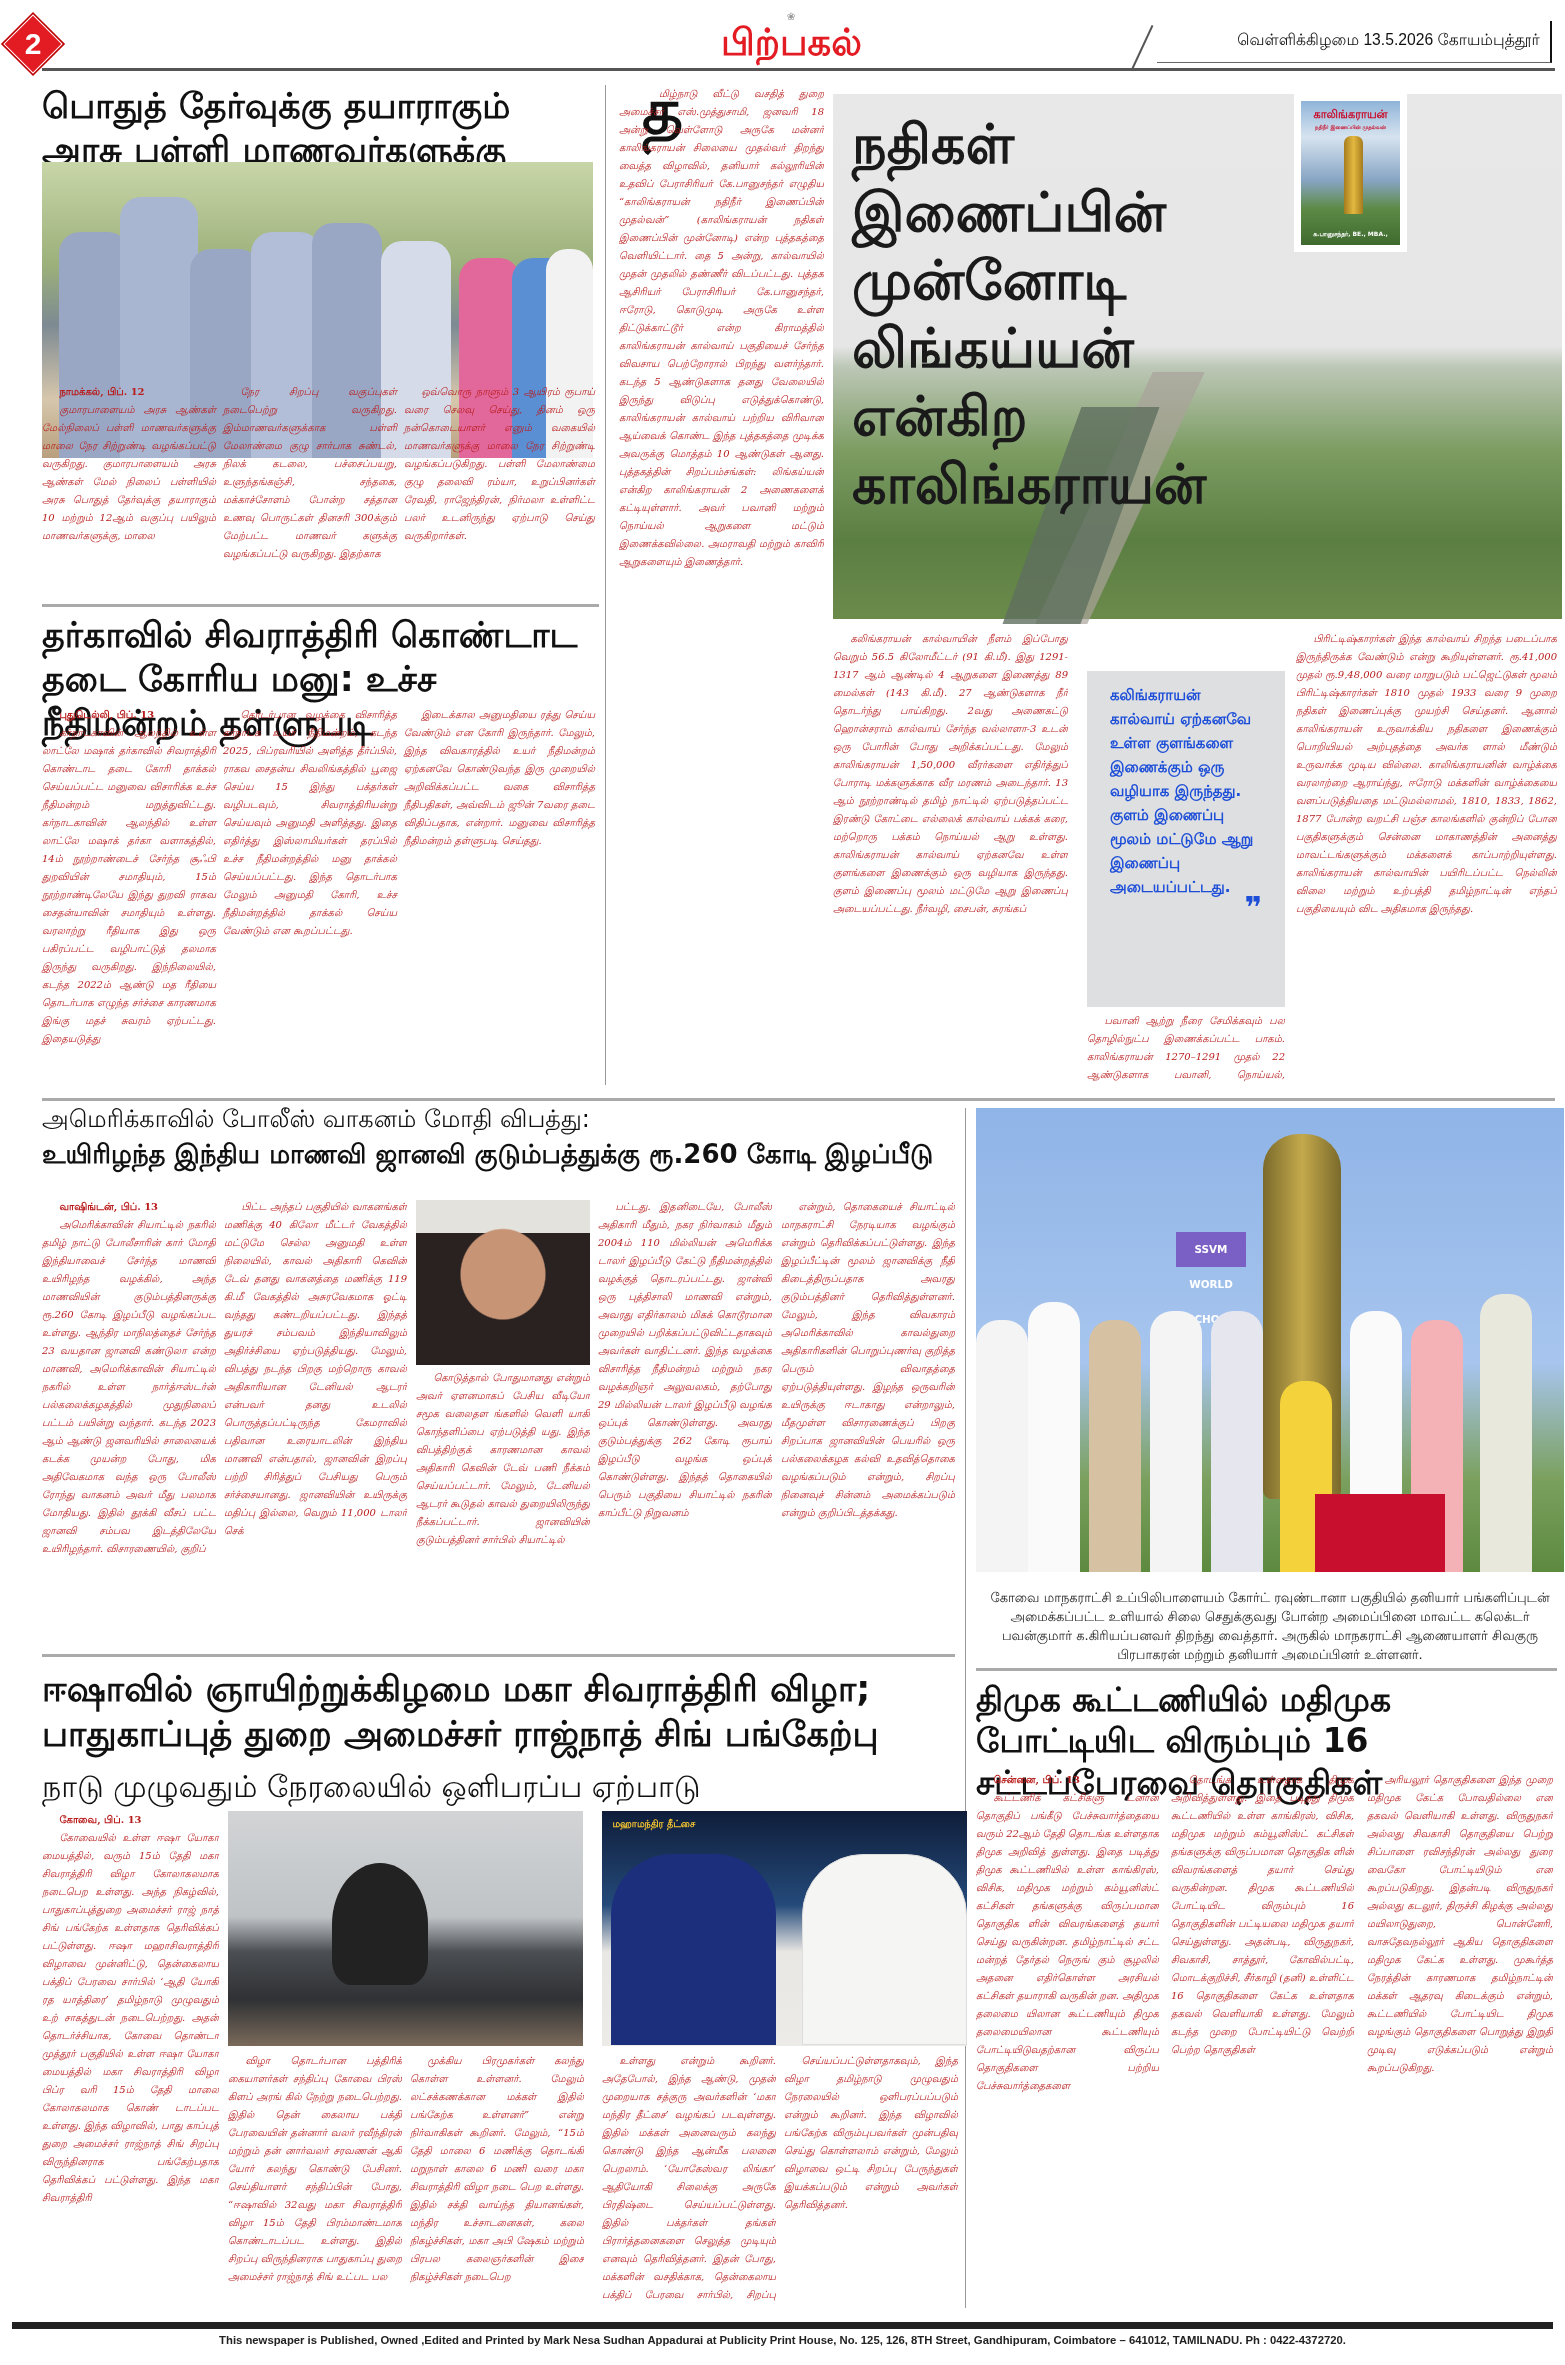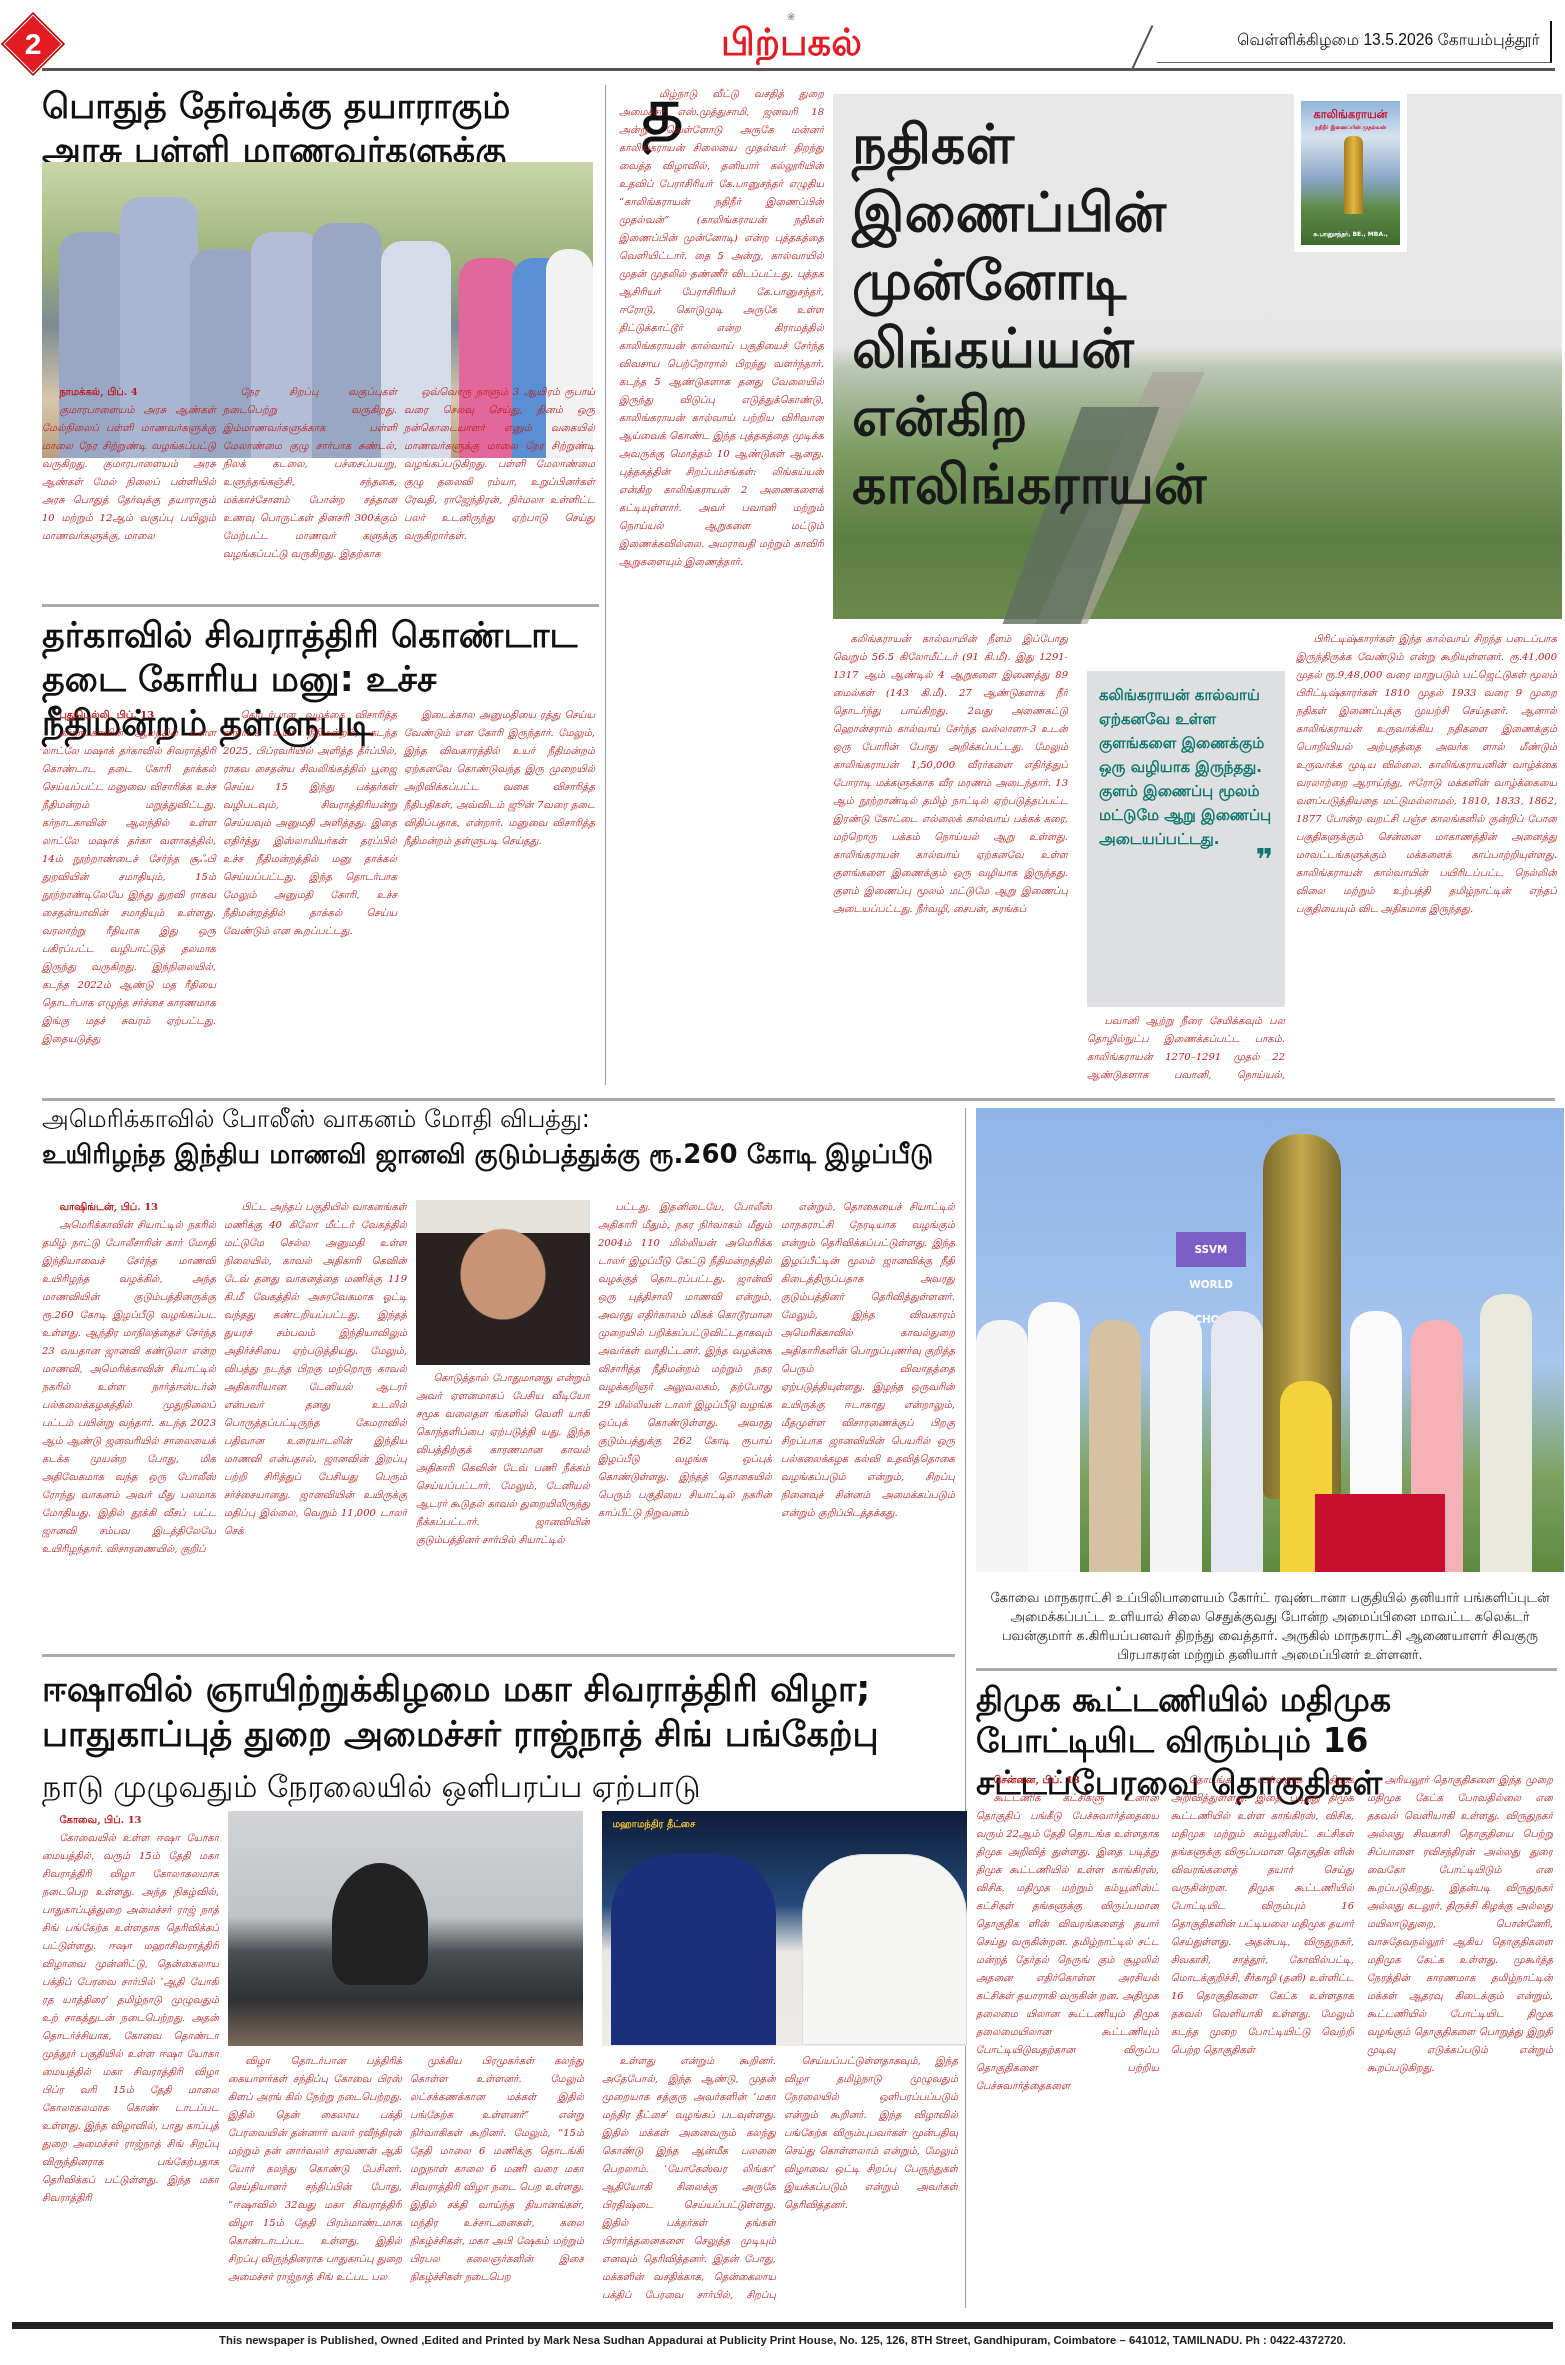--- a/index.html
+++ b/index.html
@@ -26,21 +26,21 @@
 .banner{left:833px;top:94px;width:729px;height:525px;background:linear-gradient(180deg,#e8e8e8 0%,#e6e6e6 48%,#bcc7b6 52%,#7c9c62 68%,#5b7e43 85%,#6b8b4b 100%)}
 .banner .river{position:absolute;left:209px;top:313px;width:78px;height:217px;background:#5f6f5f;transform:skewX(-20deg);opacity:.8}
 .banner .road{position:absolute;left:261px;top:278px;width:52px;height:252px;background:#a9a39a;transform:skewX(-25deg);opacity:.7}
 .banner-title{left:852px;top:111px;width:365px;font:bold 54px "DejaVu Sans",sans-serif;line-height:68px;color:#1a1a1a}
 .book{left:1294px;top:94px;width:113px;height:158px;background:#fff;padding:7px}
 .book-inner{width:100%;height:100%;background:linear-gradient(180deg,#8fb4d9 0%,#d6e3ef 25%,#87a5c4 55%,#5c8a45 75%,#3f6a2f 100%);position:relative}
 .book-title{position:absolute;top:7px;left:0;width:100%;text-align:center;color:#c8102e;font:bold 11.3px "DejaVu Sans",sans-serif}
 .book-sub{position:absolute;top:22.6px;left:0;width:100%;text-align:center;color:#c8102e;font:bold 5.2px "DejaVu Sans",sans-serif}
 .book-statue{position:absolute;left:43px;top:35px;width:19px;height:78px;background:linear-gradient(90deg,#a67c1e,#e3b840,#a67c1e);border-radius:7px 7px 1.7px 1.7px}
 .book-author{position:absolute;bottom:7px;left:0;width:100%;text-align:center;color:#fff;font:bold 6px "DejaVu Sans",sans-serif}
-.quote{left:1087px;top:671px;width:198px;height:336px;background:#dedfe1;padding:12px 12px;font:bold 15px "DejaVu Sans",sans-serif;line-height:24px;color:#0f766e}
+.quote{left:1087px;top:671px;width:198px;height:336px;background:#dedfe1;padding:12px 23px;font:bold 15px "DejaVu Sans",sans-serif;line-height:24px;color:#1d4ed8}
 .quote .qm{font-size:30px;text-align:right;line-height:17.4px}
 .hd3a{left:42px;top:1105px;width:913px;font:24px "DejaVu Sans",sans-serif;font-weight:normal}
 .hd3b{left:42px;top:1138px;width:939px;font-size:26px}
 .photo-janavi{left:416px;top:1200px;width:174px;height:165px;background:radial-gradient(ellipse 40% 45% at 50% 45%,#c89476 0 60%,transparent 62%),linear-gradient(180deg,#e4e2dd 0%,#e4e2dd 20%,#2a2220 20%,#2a2220 100%)}
 .photo-statue{left:976px;top:1108px;width:588px;height:464px;background:linear-gradient(180deg,#8fb4e7 0%,#a7c5ee 55%,#7ba05e 80%,#5c8a3f 100%)}
 .photo-statue .st{position:absolute;left:287px;top:26px;width:78px;height:365px;background:linear-gradient(90deg,#7a6a2b,#c4a94c,#7a6a2b);border-radius:35px 35px 8.7px 8.7px}
 .photo-statue .pp{position:absolute;bottom:0;width:52px;border-radius:22.6px 22.6px 0 0}
 .photo-statue .sign{position:absolute;left:339px;bottom:0;width:130px;height:78px;background:#c8102e}
 .caption-statue{left:976px;top:1588px;width:588px;font:13px "DejaVu Sans",sans-serif;line-height:19px;text-align:center;color:#222}
 .hd4a{left:42px;top:1668px;width:922px;font-size:35px}
@@ -73,21 +73,21 @@
   <div class="p" style="left:78px;width:78px;height:261px;background:#a9b6d1"></div>
   <div class="p" style="left:148px;width:70px;height:209px;background:#9aa7c4"></div>
   <div class="p" style="left:209px;width:70px;height:226px;background:#b2bed7"></div>
   <div class="p" style="left:270px;width:70px;height:235px;background:#9aa7c4"></div>
   <div class="p" style="left:339px;width:70px;height:217px;background:#d6dbe9"></div>
   <div class="p" style="left:417px;width:61px;height:200px;background:#e2679b"></div>
   <div class="p" style="left:470px;width:61px;height:200px;background:#5b8fd4"></div>
   <div class="p" style="left:504px;width:47px;height:209px;background:#f2f2f2"></div>
 </div>
 <div class="abs txtcol" style="left:42px;top:383px;width:174px">
-  <div class="dl">நாமக்கல், பிப். 4</div>
+  <div class="dl">நாமக்கல், பிப். 12</div>
   <p>குமாரபாளையம் அரசு ஆண்கள் மேல்நிலைப் பள்ளி மாணவர்களுக்கு மாலை நேர சிற்றுண்டி வழங்கப்பட்டு வருகிறது. குமாரபாளையம் அரசு ஆண்கள் மேல் நிலைப் பள்ளியில் அரசு பொதுத் தேர்வுக்கு தயாராகும் 10 மற்றும் 12ஆம் வகுப்பு பயிலும் மாணவர்களுக்கு, மாலை</p>
 </div>
 <div class="abs txtcol" style="left:223px;top:383px;width:174px">
     <p>நேர சிறப்பு வகுப்புகள் நடைபெற்று வருகிறது. இம்மாணவர்களுக்காக பள்ளி மேலாண்மை குழு சார்பாக சுண்டல், நிலக் கடலை, பச்சைப்பயறு, உளுந்தங்கஞ்சி, சந்தகை, மக்காச்சோளம் போன்ற சத்தான உணவு பொருட்கள் தினசரி 300க்கும் மேற்பட்ட மாணவர் களுக்கு வழங்கப்பட்டு வருகிறது. இதற்காக</p>
   </div>
 <div class="abs txtcol" style="left:404px;top:383px;width:191px">
     <p>ஒவ்வொரு நாளும் 3 ஆயிரம் ரூபாய் வரை செலவு செய்து, தினம் ஒரு நன்கொடையாளர் எனும் வகையில் மாணவர்களுக்கு மாலை நேர சிற்றுண்டி வழங்கப்படுகிறது. பள்ளி மேலாண்மை குழு தலைவி ரம்யா, உறுப்பினர்கள் ரேவதி, ராஜேந்திரன், நிர்மலா உள்ளிட்ட பலர் உடனிருந்து ஏற்பாடு செய்து வருகிறார்கள்.</p>
   </div>
 <div class="abs hline" style="left:42px;top:604px;width:557px"></div>
 

